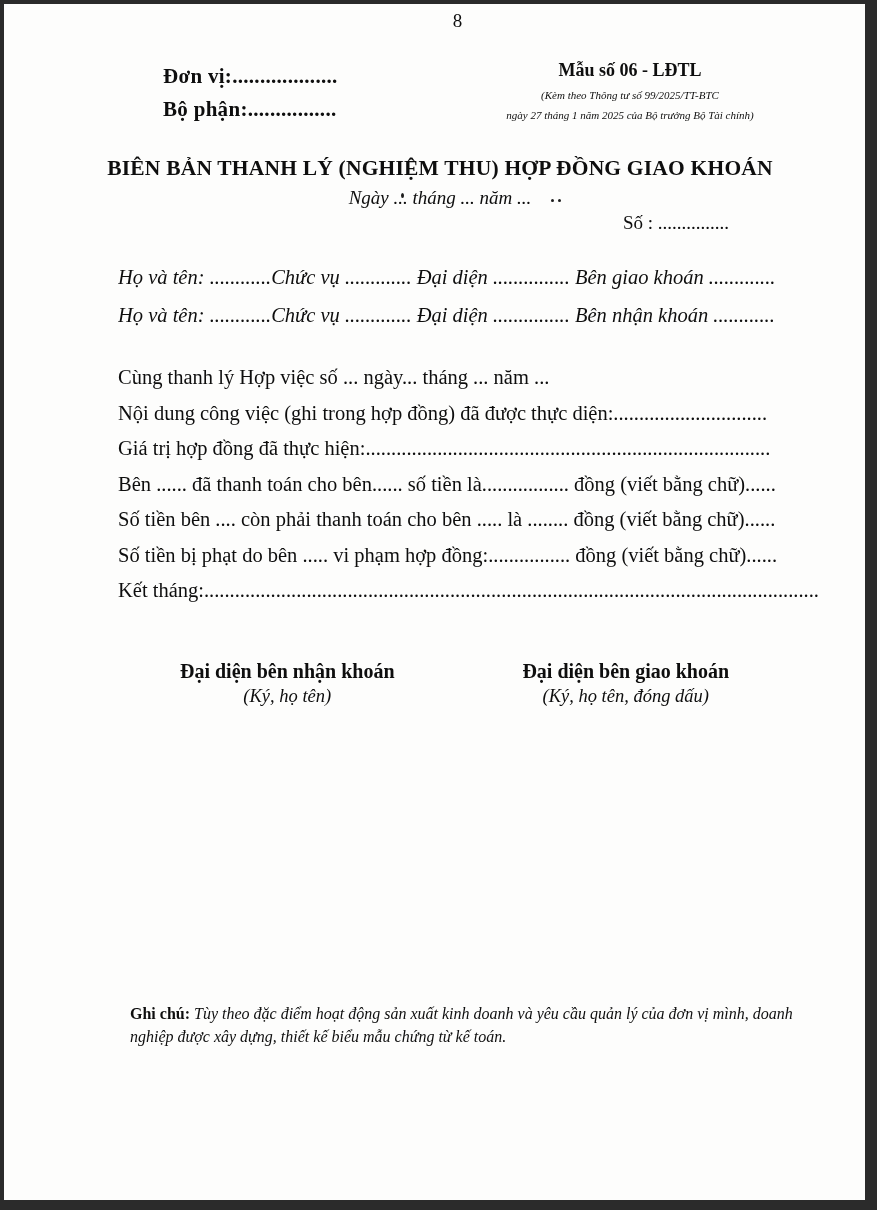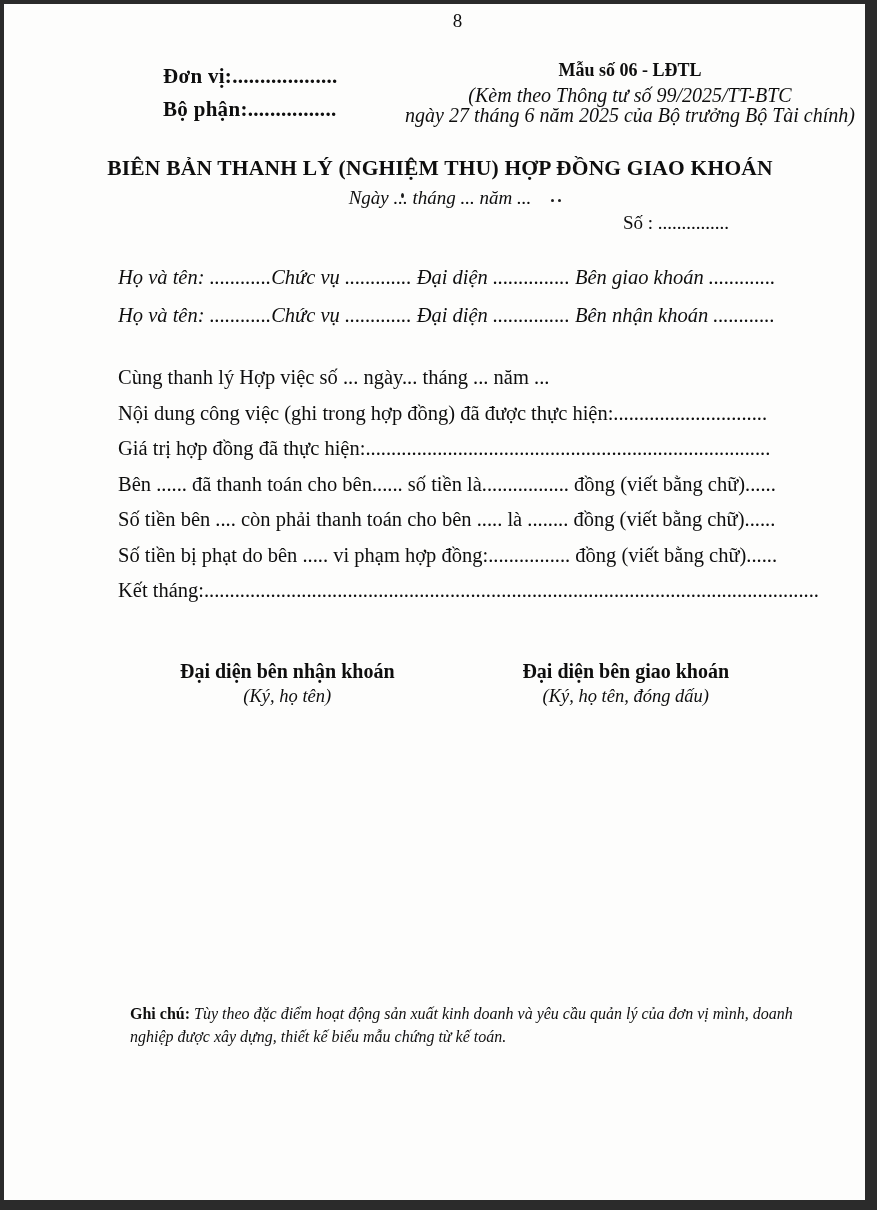--- a/index.html
+++ b/index.html
@@ -47,21 +47,21 @@
     width: 450px;
     text-align: center;
   }
   .form-no {
     font-weight: bold;
     font-size: 18px;
     margin-bottom: 4px;
   }
   .attach-line {
     font-style: italic;
-    font-size: 20px;
+    font-size: 11px;
     line-height: 20px;
   }
 
   .title-block {
     position: absolute;
     top: 156px; left: 40px;
     width: 800px;
     text-align: center;
   }
   .doc-title {
@@ -158,38 +158,38 @@
   <div class="page-number">8</div>
 
   <div class="header-left">
     <div>Đơn vị:...................</div>
     <div>Bộ phận:................</div>
   </div>
 
   <div class="header-right">
     <div class="form-no">Mẫu số 06 - LĐTL</div>
     <div class="attach-line">(Kèm theo Thông tư số 99/2025/TT-BTC</div>
-    <div class="attach-line">ngày 27 tháng 6 năm 2025 của Bộ trưởng Bộ Tài chính)</div>
+    <div class="attach-line">ngày 27 tháng 1 năm 2025 của Bộ trưởng Bộ Tài chính)</div>
   </div>
 
   <div class="title-block">
     <div class="doc-title">BIÊN BẢN THANH LÝ (NGHIỆM THU) HỢP ĐỒNG GIAO KHOÁN</div>
     <div class="doc-date">Ngày ... tháng ... năm ...</div>
   </div>
 
   <div class="doc-number">Số : ...............</div>
 
   <div class="parties">
     <p class="line">Họ và tên: ............Chức vụ ............. Đại diện ............... Bên giao khoán .............</p>
       <p class="line">Họ và tên: ............Chức vụ ............. Đại diện ............... Bên nhận khoán ............</p>
   </div>
 
   <div class="body-lines">
     <p class="line">Cùng thanh lý Hợp việc số ... ngày... tháng ... năm ...</p>
-      <p class="line">Nội dung công việc (ghi trong hợp đồng) đã được thực hiện:..............................</p>
+      <p class="line">Nội dung công việc (ghi trong hợp đồng) đã được thực diện:..............................</p>
       <p class="line">Giá trị hợp đồng đã thực hiện:...............................................................................</p>
       <p class="line">Bên ...... đã thanh toán cho bên...... số tiền là................. đồng (viết bằng chữ)......</p>
       <p class="line">Số tiền bên .... còn phải thanh toán cho bên ..... là ........ đồng (viết bằng chữ)......</p>
       <p class="line">Số tiền bị phạt do bên ..... vi phạm hợp đồng:................ đồng (viết bằng chữ)......</p>
       <p class="line">Kết tháng:........................................................................................................................</p>
   </div>
 
   <div class="signatures">
     <div class="sig-col">
       <div class="sig-title">Đại diện bên nhận khoán</div>

